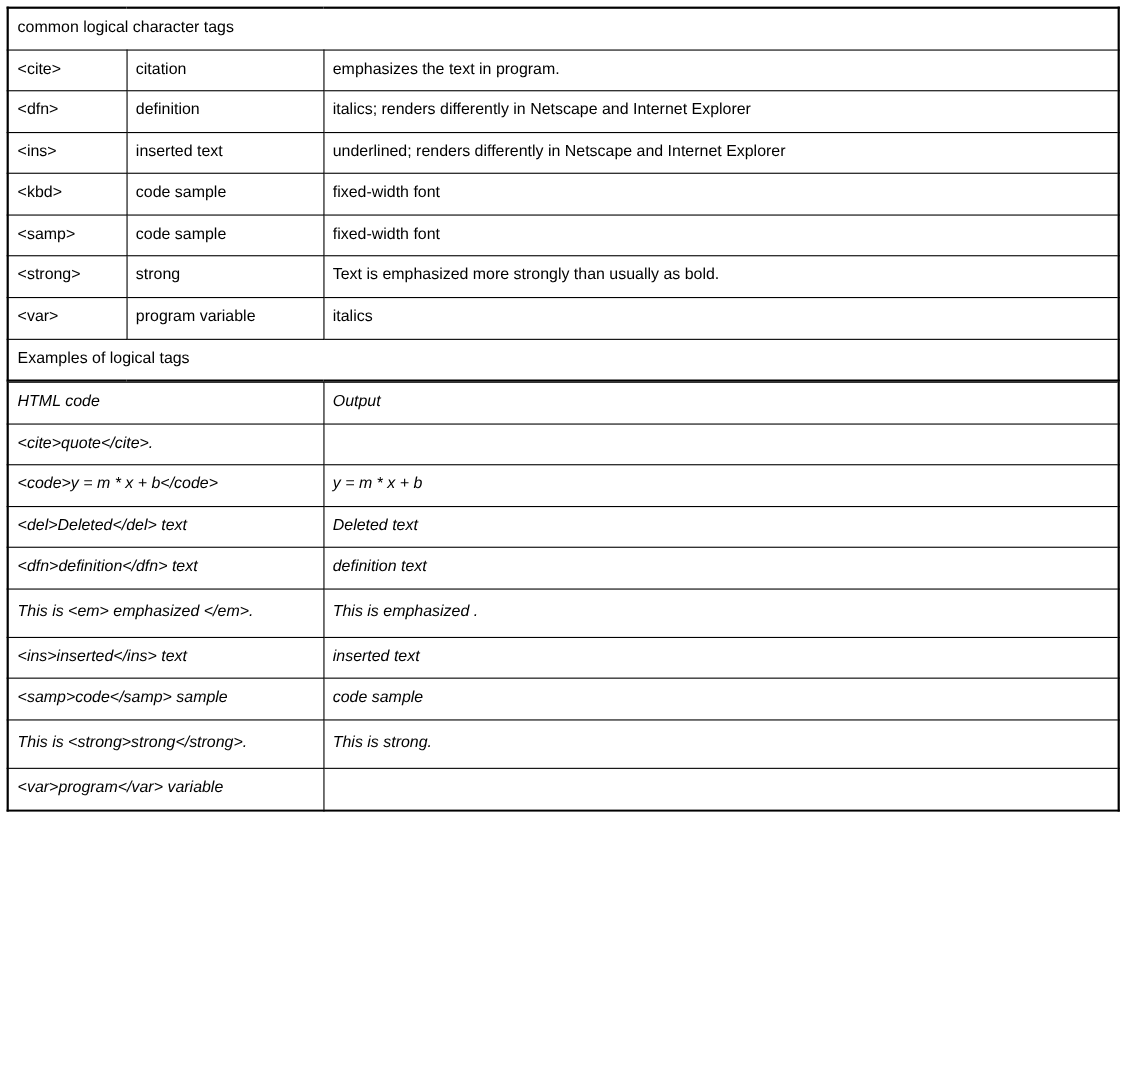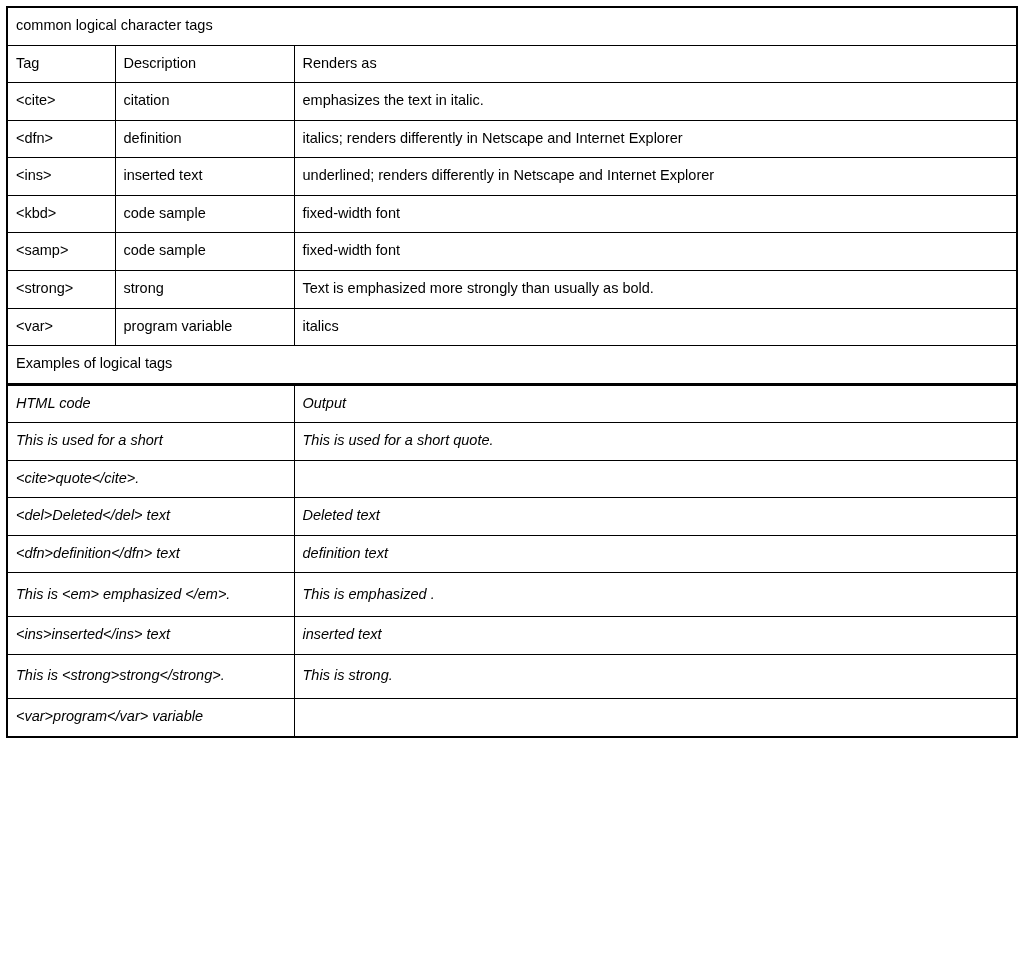--- a/index.html
+++ b/index.html
@@ -60,30 +60,25 @@
   <table class="doc">
     <colgroup>
       <col class="col-tag">
       <col class="col-desc">
       <col class="col-render">
     </colgroup>
     <tbody>
       <tr>
         <td class="banner" colspan="3">common logical character tags</td>
       </tr>
-      <tr>
-        <td class="colhead">Tag</td>
-        <td class="colhead">Description</td>
-        <td class="colhead">Renders as</td>
-      </tr>
 
       <tr>
         <td>&lt;cite&gt;</td>
         <td>citation</td>
-        <td>emphasizes the text in italic.</td>
+        <td>emphasizes the text in program.</td>
       </tr>
       <tr>
         <td>&lt;dfn&gt;</td>
         <td>definition</td>
         <td>italics; renders differently in Netscape and Internet Explorer</td>
       </tr>
       <tr>
         <td>&lt;ins&gt;</td>
         <td>inserted text</td>
         <td>underlined; renders differently in Netscape and Internet Explorer</td>
@@ -119,43 +114,47 @@
     <colgroup>
       <col class="ex-code">
       <col class="ex-out">
     </colgroup>
     <tbody>
       <tr>
         <td class="colhead">HTML code</td>
         <td class="colhead">Output</td>
       </tr>
       <tr>
-        <td>This is used for a short</td>
-        <td>This is used for a short quote.</td>
+        <td>&lt;cite&gt;quote&lt;/cite&gt;.</td>
+        <td class="empty"></td>
       </tr>
       <tr>
-        <td>&lt;cite&gt;quote&lt;/cite&gt;.</td>
-        <td class="empty"></td>
+        <td>&lt;code&gt;y = m * x + b&lt;/code&gt;</td>
+        <td>y = m * x + b</td>
       </tr>
       <tr>
         <td>&lt;del&gt;Deleted&lt;/del&gt; text</td>
         <td>Deleted text</td>
       </tr>
       <tr>
         <td>&lt;dfn&gt;definition&lt;/dfn&gt; text</td>
         <td>definition text</td>
       </tr>
       <tr class="tall">
         <td>This is &lt;em&gt; emphasized &lt;/em&gt;.</td>
         <td>This is emphasized .</td>
       </tr>
       <tr>
         <td>&lt;ins&gt;inserted&lt;/ins&gt; text</td>
         <td>inserted text</td>
       </tr>
+      <tr>
+        <td>&lt;samp&gt;code&lt;/samp&gt; sample</td>
+        <td>code sample</td>
+      </tr>
       <tr class="tall">
         <td>This is &lt;strong&gt;strong&lt;/strong&gt;.</td>
         <td>This is strong.</td>
       </tr>
       <tr>
         <td>&lt;var&gt;program&lt;/var&gt; variable</td>
         <td class="empty"></td>
       </tr>
     </tbody>
   </table>

